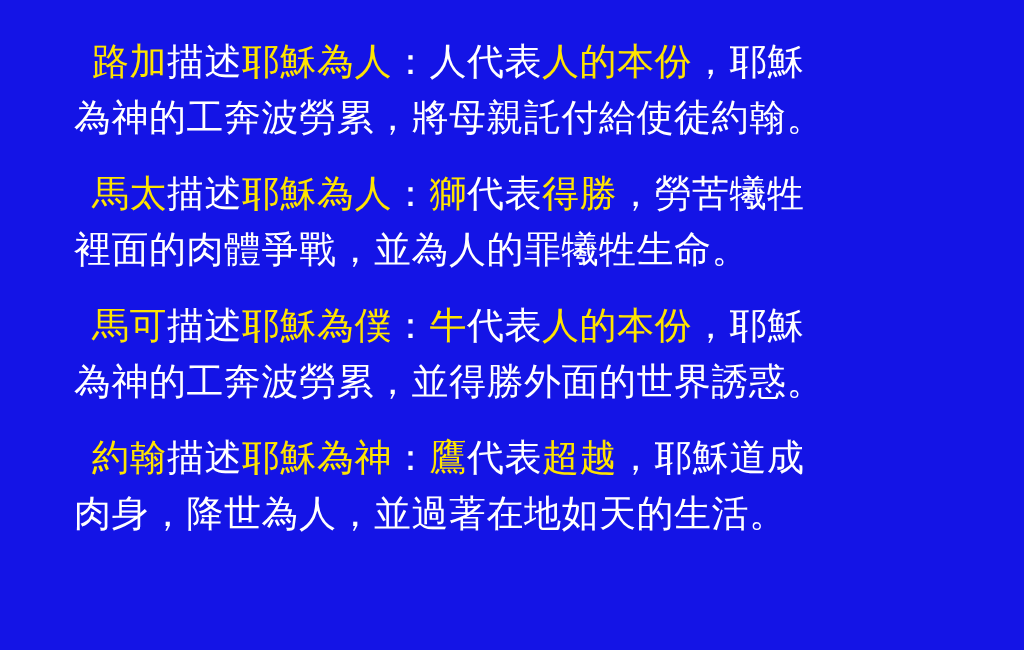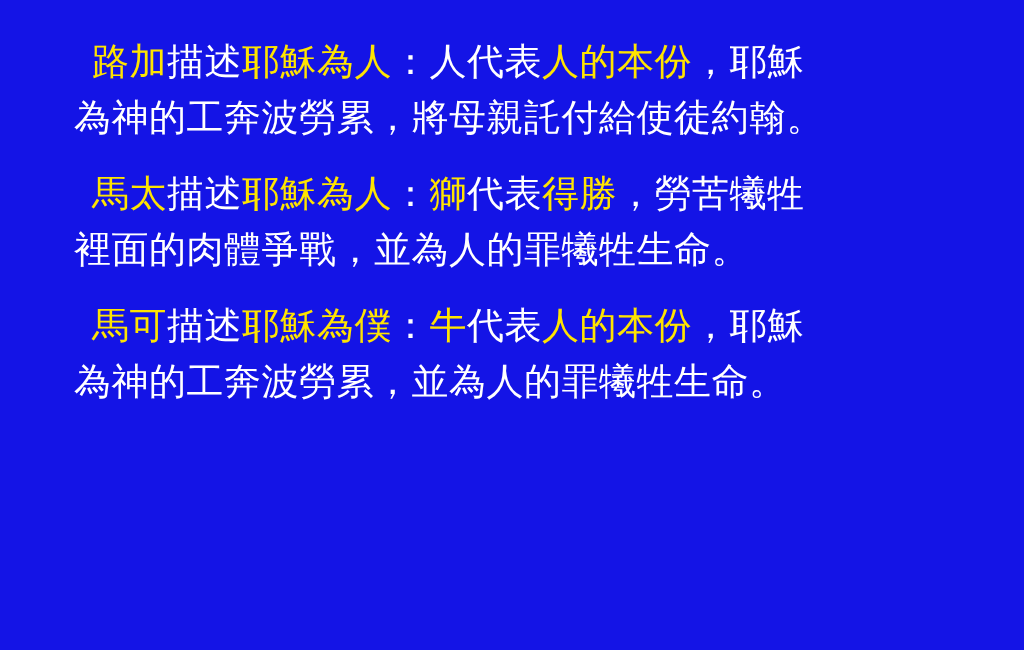--- a/index.html
+++ b/index.html
@@ -55,16 +55,20 @@
       <div class="block">
         <div class="line first"><span class="hl-yellow">路加</span><span class="hl-white">描述</span><span class="hl-yellow">耶穌為人</span><span class="hl-white">：人代表</span><span class="hl-yellow">人的本份</span><span class="hl-white">，耶穌</span></div>
         <div class="line"><span class="hl-white">為神的工奔波勞累，將母親託付給使徒約翰。</span></div>
       </div>
       <div class="block">
         <div class="line first"><span class="hl-yellow">馬太</span><span class="hl-white">描述</span><span class="hl-yellow">耶穌為人</span><span class="hl-white">：</span><span class="hl-yellow">獅</span><span class="hl-white">代表</span><span class="hl-yellow">得勝</span><span class="hl-white">，勞苦犧牲</span></div>
         <div class="line"><span class="hl-white">裡面的肉體爭戰，並為人的罪犧牲生命。</span></div>
       </div>
       <div class="block">
         <div class="line first"><span class="hl-yellow">馬可</span><span class="hl-white">描述</span><span class="hl-yellow">耶穌為僕</span><span class="hl-white">：</span><span class="hl-yellow">牛</span><span class="hl-white">代表</span><span class="hl-yellow">人的本份</span><span class="hl-white">，耶穌</span></div>
-        <div class="line"><span class="hl-white">為神的工奔波勞累，並為人的罪犧牲生命。</span></div>
+        <div class="line"><span class="hl-white">為神的工奔波勞累，並得勝外面的世界誘惑。</span></div>
+      </div>
+      <div class="block">
+        <div class="line first"><span class="hl-yellow">約翰</span><span class="hl-white">描述</span><span class="hl-yellow">耶穌為神</span><span class="hl-white">：</span><span class="hl-yellow">鷹</span><span class="hl-white">代表</span><span class="hl-yellow">超越</span><span class="hl-white">，耶穌道成</span></div>
+        <div class="line"><span class="hl-white">肉身，降世為人，並過著在地如天的生活。</span></div>
       </div>
     </div>
 </div>
 
 </body></html>

